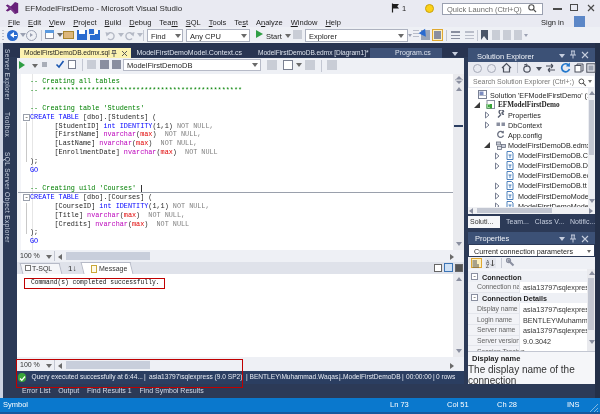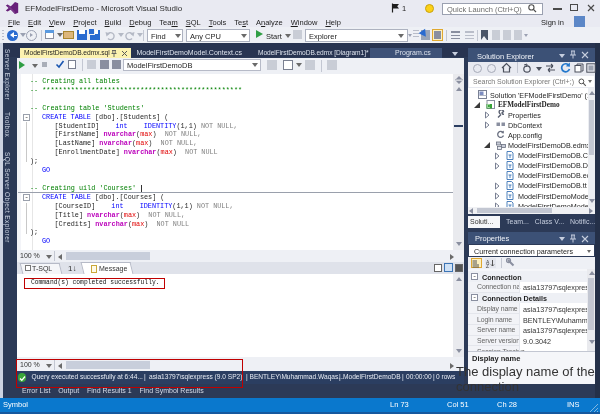--- a/index.html
+++ b/index.html
@@ -2,22 +2,22 @@
 <html><head>
 <meta charset="utf-8">
 <style>
 * { margin:0; padding:0; box-sizing:border-box; }
 html,body { width:600px; height:414px; overflow:hidden; }
 body { font-family:"Liberation Sans",sans-serif; position:relative; background:#2c3a57; font-size:8px; color:#1e1e1e; }
 .abs { position:absolute; }
 .mono { font-family:"Liberation Mono",monospace; }
 
 .c { color:#008000; } 
-.k { color:#0000ff;margin-left:12px; } 
-.m { color:#bb00bb;font-weight:bold; } 
+.k { color:#0000ff; } 
+.m { color:#bb00bb; } 
 .r { color:#e00000; } 
 .g { color:#808080; } 
 .tri-r { width:0; height:0; border-top:3px solid transparent; border-bottom:3px solid transparent; border-left:4px solid #6a6a6a; }
 .tri-d { width:0; height:0; border-left:3px solid transparent; border-right:3px solid transparent; border-top:4px solid #6a6a6a; }
 </style>
 </head>
 <body>
 
 <div class="abs" style="left:0;top:0;width:600px;height:16px;background:#e9eaf2;"></div>
 
@@ -566,21 +566,21 @@
 <div class="abs" style="left:588.5px;top:271px;">
     <div class="tri-d" style="transform:rotate(180deg);border-top-color:#8a8fa0;"></div>
   </div>
 <div class="abs" style="left:588px;top:278px;width:6px;height:52px;background:#c3c7d2;"></div>
 <div class="abs" style="left:588.5px;top:340px;">
     <div class="tri-d" style="border-top-color:#8a8fa0;"></div>
   </div>
 
 <div class="abs" style="left:468px;top:351px;width:127px;height:33px;background:#f5f6f9;border-top:1px solid #c3c7d2;"></div>
 <div class="abs" style="left:472px;top:353.5px;font-size:7.5px;font-weight:bold;color:#1e1e1e;">Display name</div>
-<div class="abs" style="left:456px;top:363.5px;font-size:13px;color:#333;">The display name of the connection</div>
+<div class="abs" style="left:468px;top:363.5px;font-size:10px;color:#333;">The display name of the connection</div>
 
 <div class="abs" style="left:0;top:397.5px;width:600px;height:16.5px;background:#0a78cd;"></div>
 <div class="abs" style="left:0;top:411.5px;width:600px;height:2.5px;background:#15589e;"></div>
 <div class="abs" style="left:3px;top:400px;font-size:7.5px;color:#fff;">Symbol</div>
 <div class="abs" style="left:390px;top:400px;font-size:7.5px;color:#fff;">Ln 73</div>
 <div class="abs" style="left:447px;top:400px;font-size:7.5px;color:#fff;">Col 51</div>
 <div class="abs" style="left:497px;top:400px;font-size:7.5px;color:#fff;">Ch 28</div>
 <div class="abs" style="left:567px;top:400px;font-size:7.5px;color:#fff;">INS</div>
 <svg class="abs" style="left:589px;top:403px;" width="10" height="10" viewBox="0 0 10 10">
   <path d="M9 1 L1 9 M9 5 L5 9 M9 8 L8 9" stroke="#7db4e0" stroke-width="1"></path>

